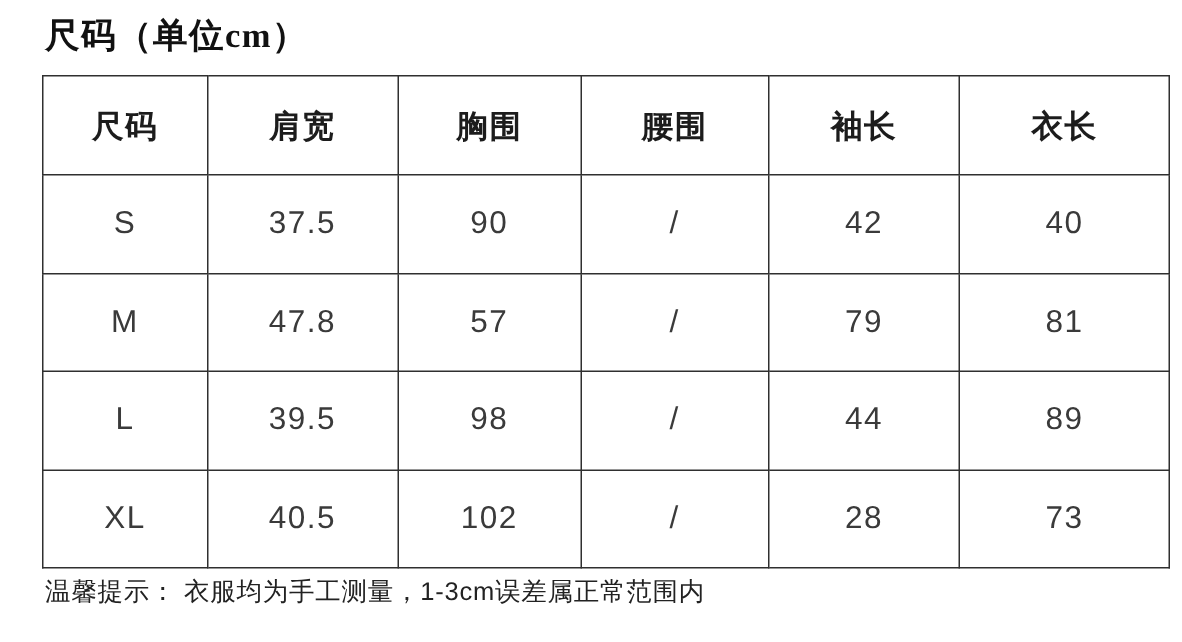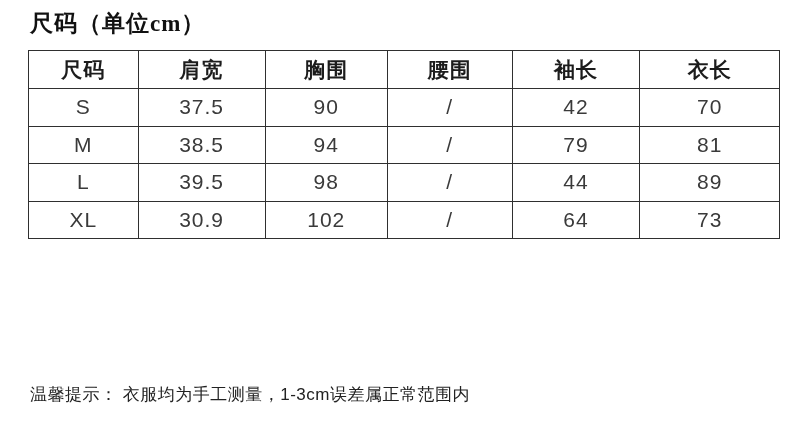--- a/index.html
+++ b/index.html
@@ -35,21 +35,21 @@
     border-collapse: collapse;
     table-layout: fixed;
     background: #ffffff;
   }
   table.size-table th,
   table.size-table td {
     border: 1px solid #2f2f2f;
     text-align: center;
     vertical-align: middle;
     height: 36.5px;
-    padding: 0;
+    padding: 14px;
     font-size: 21px;
     letter-spacing: 1px;
     white-space: nowrap;
     overflow: hidden;
   }
   table.size-table th {
     font-weight: 700;
     color: #1c1c1c;
     height: 37px;
   }
@@ -94,44 +94,44 @@
           <th>衣长</th>
         </tr>
     </thead>
     <tbody>
         <tr>
           <td>S</td>
           <td>37.5</td>
           <td>90</td>
           <td>/</td>
           <td>42</td>
-          <td>70</td>
+          <td>40</td>
         </tr>
         <tr>
           <td>M</td>
-          <td>38.5</td>
-          <td>94</td>
+          <td>47.8</td>
+          <td>57</td>
           <td>/</td>
           <td>79</td>
           <td>81</td>
         </tr>
         <tr>
           <td>L</td>
           <td>39.5</td>
           <td>98</td>
           <td>/</td>
           <td>44</td>
           <td>89</td>
         </tr>
         <tr>
           <td>XL</td>
-          <td>30.9</td>
+          <td>40.5</td>
           <td>102</td>
           <td>/</td>
-          <td>64</td>
+          <td>28</td>
           <td>73</td>
         </tr>
       </tbody>
   </table>
 
   <p class="note">温馨提示： 衣服均为手工测量，1-3cm误差属正常范围内</p>
 
 </div>
 
 </body></html>

